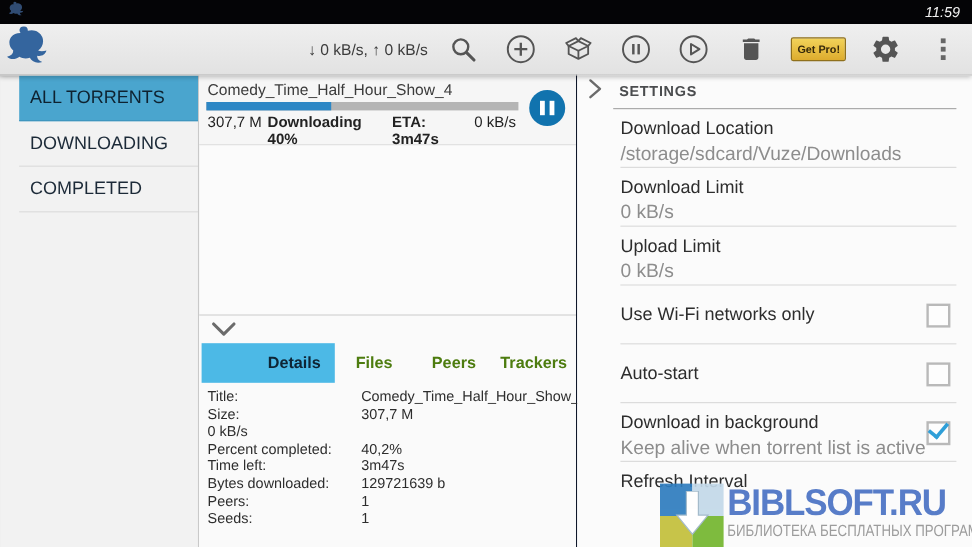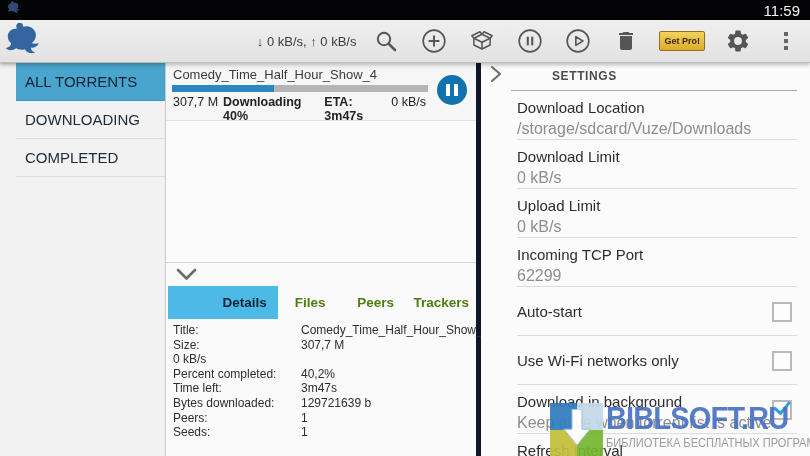--- a/index.html
+++ b/index.html
@@ -3,21 +3,21 @@
 <meta charset="utf-8">
 <style>
   html,body{margin:0;padding:0;background:#222;}
   .screen{position:relative;width:810px;height:456px;overflow:hidden;
     font-family:"Liberation Sans",sans-serif;background:#fafafa;-webkit-font-smoothing:antialiased;}
 
   
   .status-bar{position:absolute;top:0;left:0;right:0;height:20px;background:#040406;
     display:flex;align-items:center;}
   .status-frog{margin-left:7px;opacity:.8;}
-  .status-time{margin-left:auto;margin-right:10px;color:#f2f2f2;font-size:15px;}
+  .status-time{margin-left:auto;margin-right:10px;color:#f2f2f2;font-size:12px;font-style:italic;}
 
   
   .toolbar{position:absolute;top:20px;left:0;right:0;height:42px;
     background:linear-gradient(#efefef,#e2e2e2);border-bottom:1px solid #bdbdbd;
     box-shadow:0 2px 4px rgba(0,0,0,.25);display:flex;align-items:center;z-index:5;}
   .app-logo{margin-left:5px;margin-top:2px;}
   .tb-spacer{flex:1;}
   .speed-text{font-size:13px;color:#3c3c3c;margin-right:6px;}
   .tb-btn{width:26px;height:26px;margin:0 11px;display:flex;align-items:center;justify-content:center;
     background:none;border:none;padding:0;cursor:pointer;}
@@ -31,21 +31,21 @@
   .content{position:absolute;top:62px;left:0;right:0;bottom:0;display:flex;}
 
   
   .sidebar{width:166px;background:#f2f2f2;border-right:1px solid #c9c9c9;box-sizing:border-box;
     box-shadow:inset 0 3px 3px -2px rgba(0,0,0,.2);padding-top:1px;}
   .side-item{margin-left:16px;height:37px;line-height:37px;padding-left:9px;font-size:15px;
     color:#1c2a38;border-bottom:1px solid #dcdcdc;cursor:pointer;white-space:nowrap;}
   .side-item.selected{background:#4aa5ce;color:#0e2230;border-bottom:1px solid #3f96bf;}
 
   
-  .middle{width:315px;border-right:5px solid #0f172a;box-sizing:border-box;position:relative;
+  .middle{width:315px;border-right:1px solid #0f172a;box-sizing:border-box;position:relative;
     background:#fbfbfb;box-shadow:inset 0 3px 3px -2px rgba(0,0,0,.15);}
   .torrent-item{position:absolute;top:1px;left:0;right:0;height:57px;background:#f6f6f6;
     border-bottom:1px solid #e2e2e2;cursor:pointer;}
   .t-title{font-size:13px;color:#3b3b3b;margin:4px 6px 0 7px;white-space:nowrap;overflow:hidden;}
   .t-bar{height:7px;background:#b5b5b5;margin:3px 48px 0 6px;}
   .t-fill{height:100%;background:#2d87c5;width:40%;}
   .t-info{display:flex;margin:3px 50px 0 7px;font-size:12.5px;color:#1e1e1e;}
   .t-size{width:50px;}
   .t-mid{flex:1;display:flex;flex-direction:row;line-height:14px;font-weight:bold;color:#222;}
   .t-speed{margin-left:auto;font-weight:normal;}
@@ -61,21 +61,21 @@
   .tab{flex:1;display:flex;align-items:center;justify-content:center;font-size:13.5px;
     color:#4d7c0f;cursor:pointer;font-weight:bold;}
   .tab.selected{background:#4cb9e6;font-weight:bold;color:#0e2535;padding-left:44px;}
   .detail-list{position:absolute;top:60px;left:7px;right:6px;}
   .d-row{display:flex;font-size:12px;line-height:14.6px;color:#2d2d2d;}
   .d-label{width:128px;flex-shrink:0;}
   .d-value{white-space:nowrap;}
 
   
   .settings{flex:1;background:#fbfbfb;position:relative;overflow:hidden;}
-  .set-header{height:28px;display:flex;align-items:center;gap:36px;}
+  .set-header{height:28px;display:flex;align-items:center;}
   .set-header .chev{margin-left:8px;}
   .set-header-label{margin-left:13px;font-size:12px;font-weight:bold;color:#4a4c4e;letter-spacing:.6px;}
   .set-header-rule{margin:0 13px 0 30px;border-bottom:1px solid #ababab;}
   .set-item{position:relative;height:49px;box-sizing:border-box;cursor:pointer;}
   .set-inner{margin:0 13px 0 36px;height:100%;box-sizing:border-box;border-bottom:1px solid #dcdcdc;
     padding-top:8px;}
   .set-item.single .set-inner{display:flex;align-items:center;padding-top:0;}
   .set-title{font-size:15px;color:#2d2d2d;}
   .set-sub{font-size:16px;color:#8d8d8d;margin-top:4px;}
   .set-item.last .set-inner{border-bottom:none;}
@@ -286,37 +286,31 @@
         </div>
       </div>
 
       <div class="set-item">
         <div class="set-inner">
           <div class="set-title">Upload Limit</div>
           <div class="set-sub">0 kB/s</div>
         </div>
       </div>
 
-      <div class="set-item">
-        <div class="set-inner">
-          <div class="set-title">Incoming TCP Port</div>
-          <div class="set-sub">62299</div>
-        </div>
-      </div>
 
       <div class="set-item single">
         <div class="set-inner">
+          <div class="set-title">Use Wi-Fi networks only</div>
+        </div>
+        <div class="checkbox"></div>
+      </div>
+
+      <div class="set-item single">
+        <div class="set-inner">
           <div class="set-title">Auto-start</div>
-        </div>
-        <div class="checkbox"></div>
-      </div>
-
-      <div class="set-item single">
-        <div class="set-inner">
-          <div class="set-title">Use Wi-Fi networks only</div>
         </div>
         <div class="checkbox"></div>
       </div>
 
       <div class="set-item">
         <div class="set-inner">
           <div class="set-title">Download in background</div>
           <div class="set-sub">Keep alive when torrent list is active</div>
         </div>
         <div class="checkbox checked"></div>

